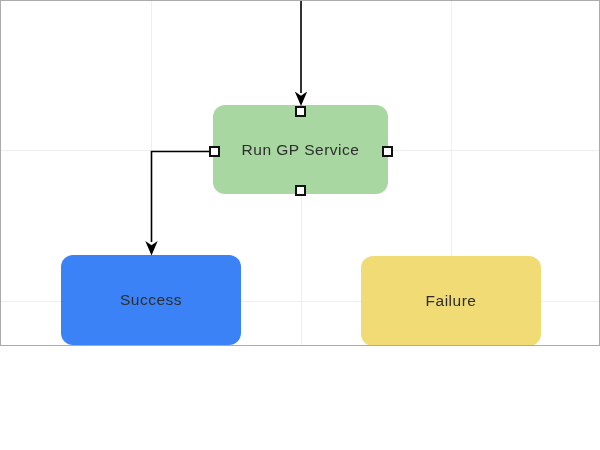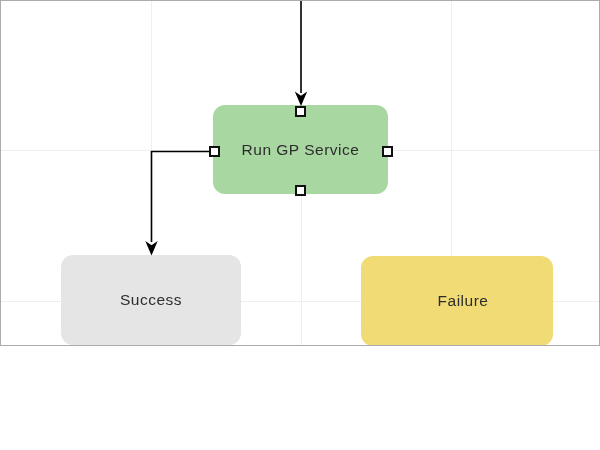--- a/index.html
+++ b/index.html
@@ -79,25 +79,25 @@
   <div class="gridline-v" style="left: 150px; background: rgb(239, 239, 239);"></div>
   <div class="gridline-v" style="left: 300px; background: rgb(239, 239, 239);"></div>
   <div class="gridline-v" style="left: 450px; background: rgb(239, 239, 239);"></div>
   <div class="gridline-h" style="top: 149px; background: rgb(239, 239, 239);"></div>
   <div class="gridline-h" style="top: 300px; background: rgb(239, 239, 239);"></div>
 
   <div class="node node-run-gp" style="background: rgb(168, 215, 161); color: rgb(45, 45, 45);">
     <span class="node-label">Run GP Service</span>
   </div>
 
-  <div class="node node-success" style="background: #e5e5e5; color: rgb(45, 45, 45);">
+  <div class="node node-success" style="background: #3b82f6; color: rgb(45, 45, 45);">
     <span class="node-label">Success</span>
   </div>
 
-  <div class="node node-failure" style="background: rgb(240, 219, 117); color: rgb(45, 45, 45); padding-left: 12px;">
+  <div class="node node-failure" style="background: rgb(240, 219, 117); color: rgb(45, 45, 45);">
     <span class="node-label">Failure</span>
   </div>
 
   <svg class="edges-layer" viewBox="0 0 600 450" xmlns="http://www.w3.org/2000/svg">
 
     <g style="stroke: rgb(0, 0, 0);">
       <line x1="300" y1="0" x2="300" y2="92"></line>
       <polygon points="300,105 293.8,90.5 300,94.8 306.2,90.5" stroke="none" style="fill: rgb(0, 0, 0);"></polygon>
     </g>
 

